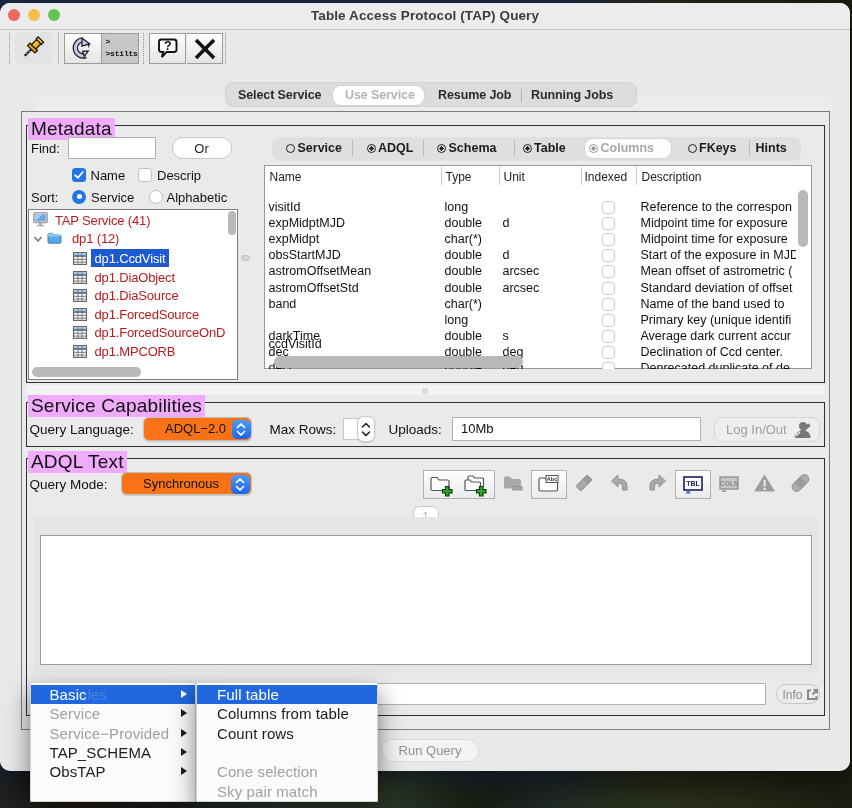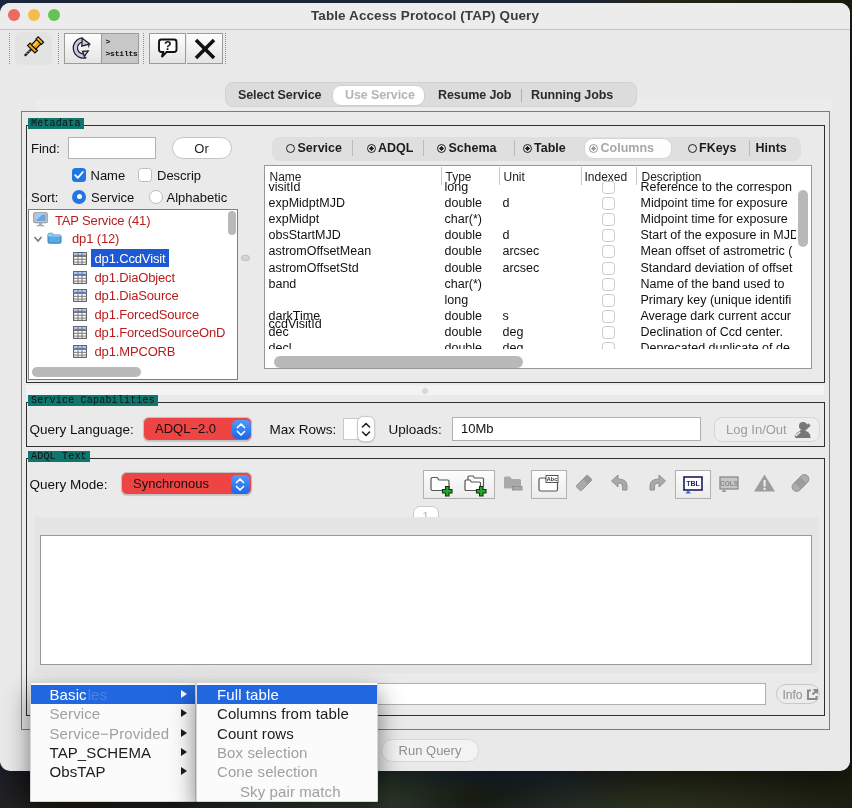--- a/index.html
+++ b/index.html
@@ -22,30 +22,30 @@
 #title { position:absolute; top:5px; left:0; width:850px; text-align:center;
   font-size:13.5px; font-weight:bold; color:#3c3c3c; letter-spacing:0.1px; }
 .dotsep { position:absolute; top:33px; height:31px; width:0; border-left:1px dotted #8f8f8f; }
 .tbtn { position:absolute; top:33px; height:31px; background:linear-gradient(#fefefe,#e4e4e4); border:1px solid #9b9b9b; }
 #tabbar { position:absolute; left:225px; top:82px; width:412px; height:25px;
   background:#dcdcdc; border-radius:8px; border:1px solid #d2d2d2; }
 .tabtxt { position:absolute; top:4.5px; font-size:12.5px; font-weight:bold; color:#2b2b2b; letter-spacing:-0.1px; }
 #mainpanel { position:absolute; left:21px; top:111px; width:809px; height:619px;
   border:1px solid #7c7c7c; background:#eaeaea; }
 .gbox { position:absolute; border:1px solid #2f2f2f; }
-.gtitle { position:absolute; font-size:10px; letter-spacing:0.2px; color:#111; background:#0f766e; padding:0 3px;font-family:Liberation Mono, monospace; }
+.gtitle { position:absolute; font-size:19px; letter-spacing:0.2px; color:#111; background:#f0abfc; padding:0 3px; }
 .lbl { position:absolute; font-size:13px; color:#111; }
 .tfield { position:absolute; background:#fff; border:1px solid #b0b0b0; }
 .sb { position:absolute; background:#b9b9b9; border-radius:5px; }
 .trlbl { position:absolute; font-size:13px; letter-spacing:-0.15px; color:#b91c1c; white-space:nowrap; }
 .cell { position:absolute; font-size:12.5px; color:#101010; white-space:nowrap; }
 .hdr { position:absolute; font-size:12px; color:#222; white-space:nowrap; }
 .ckb { position:absolute; width:13px; height:13px; background:#fff; border:1px solid #c9c9c9; border-radius:3.5px; }
-.combo { position:absolute; background:#ef4444; border:1px solid #c2c2c2; border-radius:6px;
-  box-shadow:0 0.5px 1px rgba(0,0,0,0.15); font-size:13px; color:#111; }
+.combo { position:absolute; background:#f97316; border:1px solid #c2c2c2; border-radius:6px;
+  box-shadow:0 0.5px 1px rgba(0,0,0,0.15); font-size:13px; color:#111;padding-left:10px; }
 .stepper { position:absolute; background:linear-gradient(#509af9,#1a66e8); border-radius:5px; }
 .mitem { position:absolute; left:0; width:100%; height:19.3px; font-size:15px; letter-spacing:0.1px; line-height:19px; white-space:nowrap; }
 .marr { position:absolute; right:8px; top:5px; width:0; height:0;
   border-left:6px solid #1c1c1c; border-top:4.5px solid rgba(0,0,0,0); border-bottom:4.5px solid rgba(0,0,0,0); }
 .icbtn { position:absolute; top:469.5px; width:36px; height:29px; }
 .icbtn.en { background:linear-gradient(#fdfdfd,#ebebeb); border:1px solid #b0b0b0; }
 .rtlbl { position:absolute; top:141px; font-size:12.5px; font-weight:bold; color:#1c1c1c; white-space:nowrap; }
 .rtico { position:absolute; top:143.5px; width:9px; height:9px; border:1.5px solid #222; border-radius:50%; }
 .rtico.dot { background:radial-gradient(circle at 50% 50%, #222 0 2px, rgba(0,0,0,0) 2.1px); }
 .rtico.gr { border-color:#9a9a9a; }
@@ -251,21 +251,21 @@
 <div class="abs" style="left:264px; top:164.5px; width:548px; height:204.5px; background:#fff; border:1px solid #989898;">
   <div class="abs" style="left:176px; top:1px; width:1px; height:18px; background:#c9c9c9;"></div>
   <div class="abs" style="left:234px; top:1px; width:1px; height:18px; background:#c9c9c9;"></div>
   <div class="abs" style="left:315.5px; top:1px; width:1px; height:18px; background:#c9c9c9;"></div>
   <div class="abs" style="left:371px; top:1px; width:1px; height:18px; background:#c9c9c9;"></div>
   <div class="hdr" style="left:4.5px; top:4px;">Name</div>
   <div class="hdr" style="left:180.5px; top:4px;">Type</div>
   <div class="hdr" style="left:238.5px; top:4px;">Unit</div>
   <div class="hdr" style="left:319.5px; top:4px;">Indexed</div>
   <div class="hdr" style="left:376.5px; top:4px;">Description</div>
-  <div class="abs" style="left:0; top:14px; width:531px; height:169px; overflow:hidden;">
+  <div class="abs" style="left:0; top:34px; width:531px; height:169px; overflow:hidden;">
 <div class="cell" style="left:3.5px; top:0.5px;">visitId</div>
 <div class="cell" style="left:179.5px; top:0.5px;">long</div>
 <div class="ckb" style="left:336.5px; top:1.5px;"></div>
 <div class="cell" style="left:375.5px; top:0.5px;">Reference to the correspon</div>
 <div class="cell" style="left:3.5px; top:16.6px;">expMidptMJD</div>
 <div class="cell" style="left:179.5px; top:16.6px;">double</div>
 <div class="cell" style="left:237.5px; top:16.6px;">d</div>
 <div class="ckb" style="left:336.5px; top:17.6px;"></div>
 <div class="cell" style="left:375.5px; top:16.6px;">Midpoint time for exposure</div>
 <div class="cell" style="left:3.5px; top:32.7px;">expMidpt</div>
@@ -454,16 +454,15 @@
   <div class="mitem" style="top:21.3px; color:#a0a0a0;"><span style="margin-left:19px;">Service</span><span class="marr"></span></div>
   <div class="mitem" style="top:40.6px; color:#a0a0a0;"><span style="margin-left:19px;">Service−Provided</span><span class="marr"></span></div>
   <div class="mitem" style="top:59.9px; color:#1c1c1c;"><span style="margin-left:19px;">TAP_SCHEMA</span><span class="marr"></span></div>
   <div class="mitem" style="top:79.2px; color:#1c1c1c;"><span style="margin-left:19px;">ObsTAP</span><span class="marr"></span></div>
 </div>
 <div class="abs" style="left:196px; top:682px; width:181.5px; height:119.5px; background:#fbfbfb;
   border:1px solid rgba(0,0,0,0.15); border-radius:1px; box-shadow:0 10px 25px rgba(0,0,0,0.5);">
   <div class="mitem" style="top:2px; background:#2168e0; color:#fff;"><span style="margin-left:20px;">Full table</span></div>
   <div class="mitem" style="top:21.3px; color:#1c1c1c;"><span style="margin-left:20px;">Columns from table</span></div>
   <div class="mitem" style="top:40.6px; color:#1c1c1c;"><span style="margin-left:20px;">Count rows</span></div>
-  <div class="mitem" style="top:59.9px; color:#a0a0a0;"><span style="margin-left:20px;">Box selection</span></div>
   <div class="mitem" style="top:79.2px; color:#a0a0a0;"><span style="margin-left:20px;">Cone selection</span></div>
-  <div class="mitem" style="top:98.5px; color:#a0a0a0;padding-left:23px;"><span style="margin-left:20px;">Sky pair match</span></div>
+  <div class="mitem" style="top:98.5px; color:#a0a0a0;"><span style="margin-left:20px;">Sky pair match</span></div>
 </div>
 
 </body></html>

